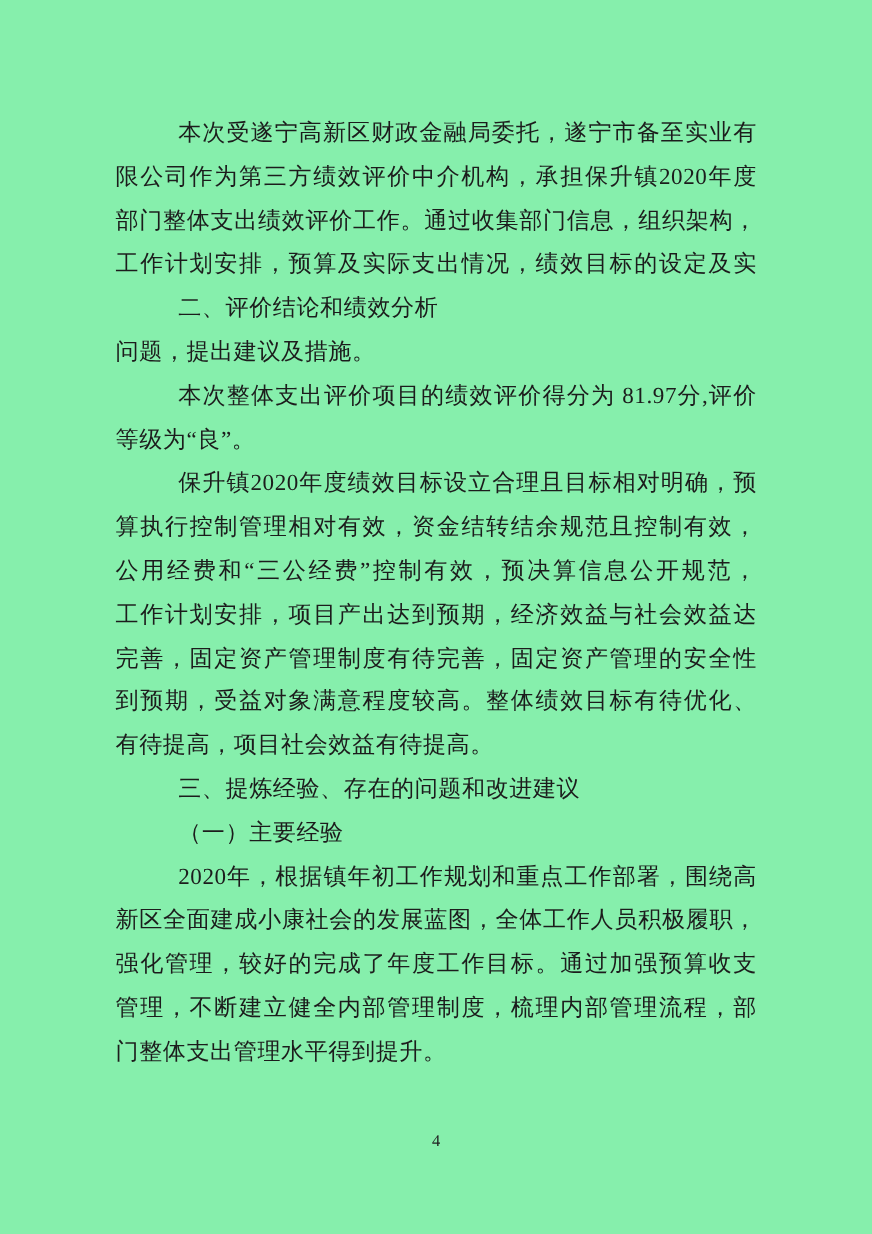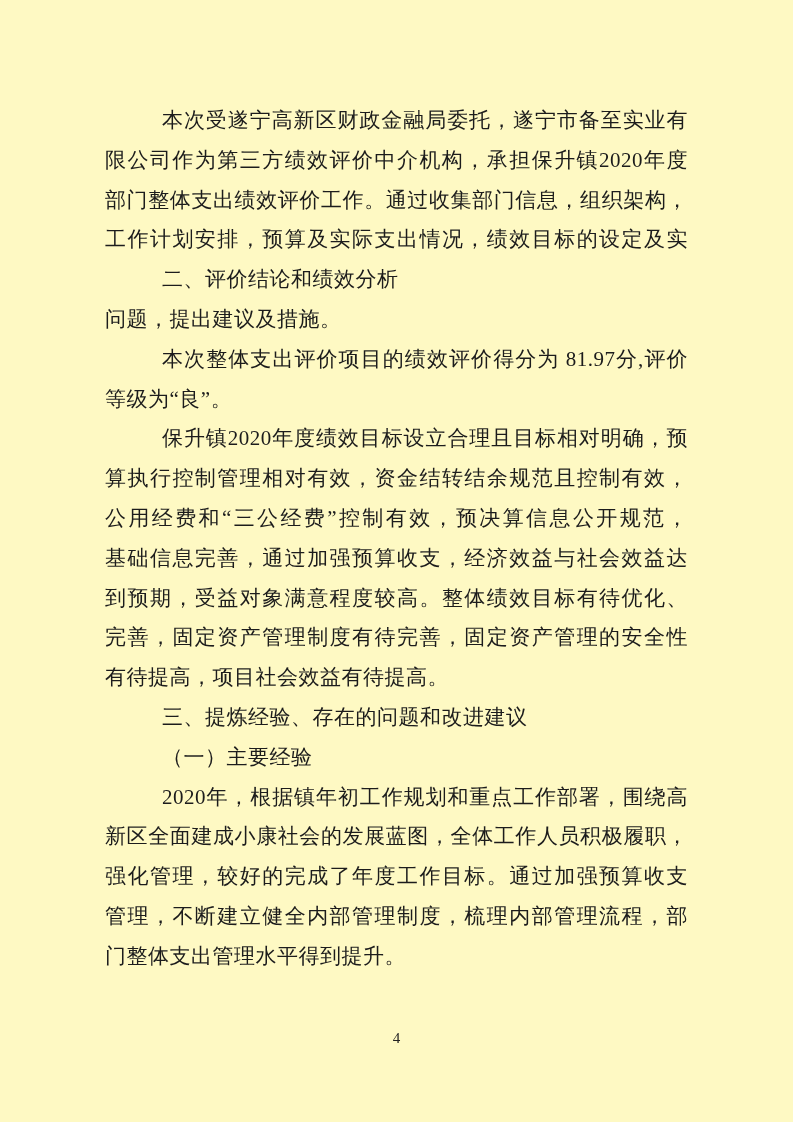--- a/index.html
+++ b/index.html
@@ -4,21 +4,21 @@
 <style>
   html, body {
     margin: 0;
     padding: 0;
     background: #ffffff;
   }
   .page {
     position: relative;
     width: 793px;
     height: 1122px;
-    background: #fef9c3;
+    background: #86efac;
     overflow: hidden;
     font-family: "Liberation Serif", "DejaVu Serif", serif;
     color: #1c1c1c;
   }
   .textblock {
     position: absolute;
     left: 105px;
     top: 101px;
     width: 583px;
   }
@@ -58,23 +58,23 @@
     <div class="line j">限公司作为第三方绩效评价中介机构，承担保升镇2020年度</div>
     <div class="line j">部门整体支出绩效评价工作。通过收集部门信息，组织架构，</div>
     <div class="line j">工作计划安排，预算及实际支出情况，绩效目标的设定及实</div>
     <div class="line first">二、评价结论和绩效分析</div>
     <div class="line">问题，提出建议及措施。</div>
     <div class="line first j">本次整体支出评价项目的绩效评价得分为 81.97分,评价</div>
     <div class="line">等级为“良”。</div>
     <div class="line first j">保升镇2020年度绩效目标设立合理且目标相对明确，预</div>
     <div class="line j">算执行控制管理相对有效，资金结转结余规范且控制有效，</div>
     <div class="line j">公用经费和“三公经费”控制有效，预决算信息公开规范，</div>
-    <div class="line j">基础信息完善，通过加强预算收支，经济效益与社会效益达</div>
+    <div class="line j">工作计划安排，项目产出达到预期，经济效益与社会效益达</div>
+    <div class="line j">完善，固定资产管理制度有待完善，固定资产管理的安全性</div>
     <div class="line j">到预期，受益对象满意程度较高。整体绩效目标有待优化、</div>
-    <div class="line j">完善，固定资产管理制度有待完善，固定资产管理的安全性</div>
     <div class="line">有待提高，项目社会效益有待提高。</div>
     <div class="line first">三、提炼经验、存在的问题和改进建议</div>
     <div class="line first">（一）主要经验</div>
     <div class="line first j">2020年，根据镇年初工作规划和重点工作部署，围绕高</div>
     <div class="line j">新区全面建成小康社会的发展蓝图，全体工作人员积极履职，</div>
     <div class="line j">强化管理，较好的完成了年度工作目标。通过加强预算收支</div>
     <div class="line j">管理，不断建立健全内部管理制度，梳理内部管理流程，部</div>
     <div class="line">门整体支出管理水平得到提升。</div>
   </div>
   <div class="pagenum">4</div>

